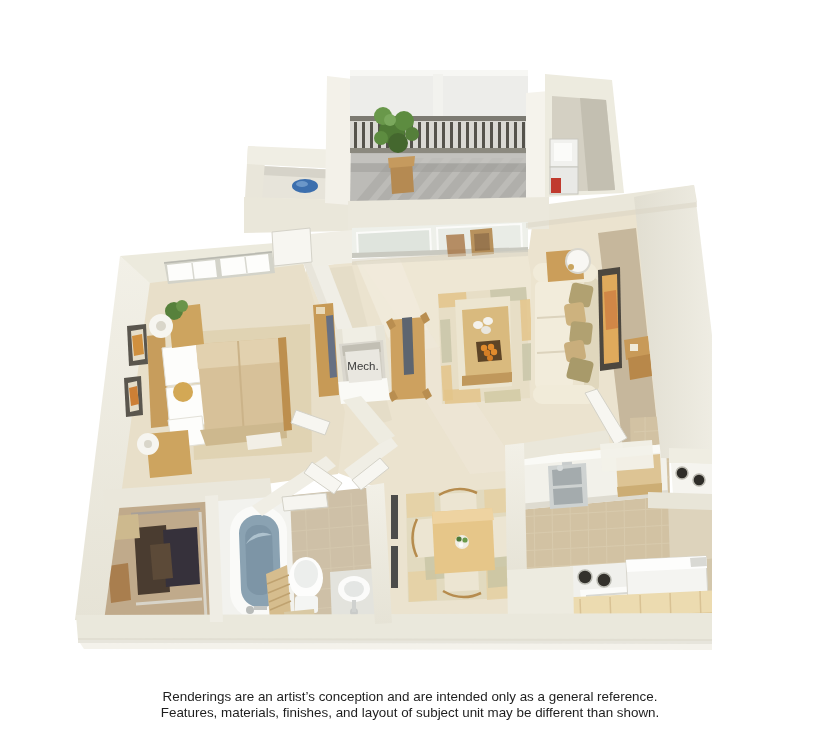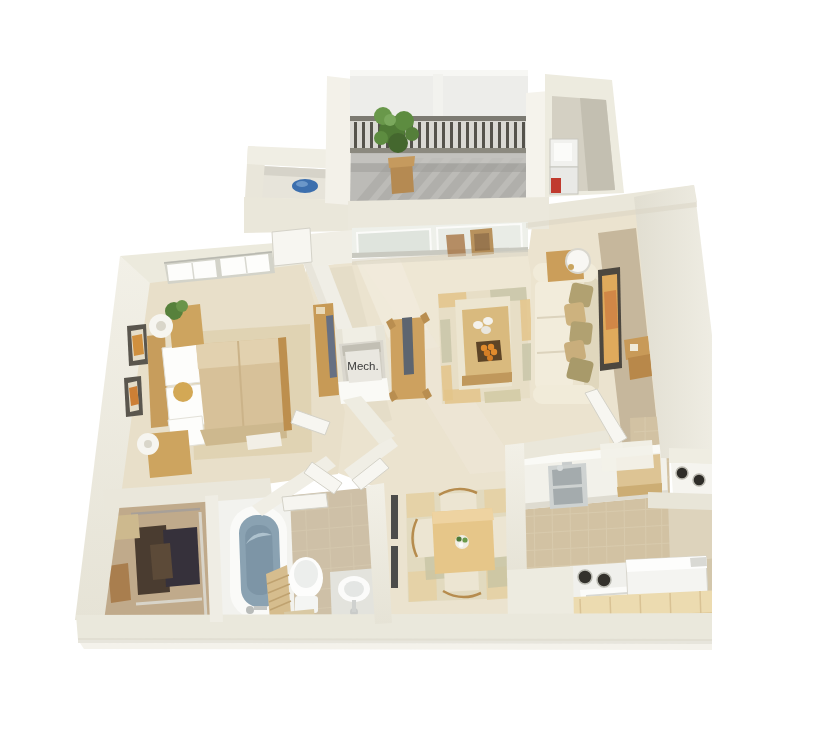--- a/index.html
+++ b/index.html
@@ -572,13 +572,14 @@
 <circle cx="404" cy="121" r="10" fill="#5d8c40"></circle>
 <circle cx="383" cy="116" r="9" fill="#69984a"></circle>
 <circle cx="398" cy="143" r="10" fill="#44672e"></circle>
 <circle cx="412" cy="134" r="7" fill="#557f3a"></circle>
 <circle cx="381" cy="138" r="7" fill="#5d8c40"></circle>
 <circle cx="390" cy="120" r="6" fill="#7aa85c"></circle>
 </g>
 </g>
 </svg>
 
+<div class="disc">Renderings are an artist’s conception and are intended only as a general reference.<br>Features, materials, finishes, and layout of subject unit may be different than shown.</div>
 </div>
 
 </body></html>

